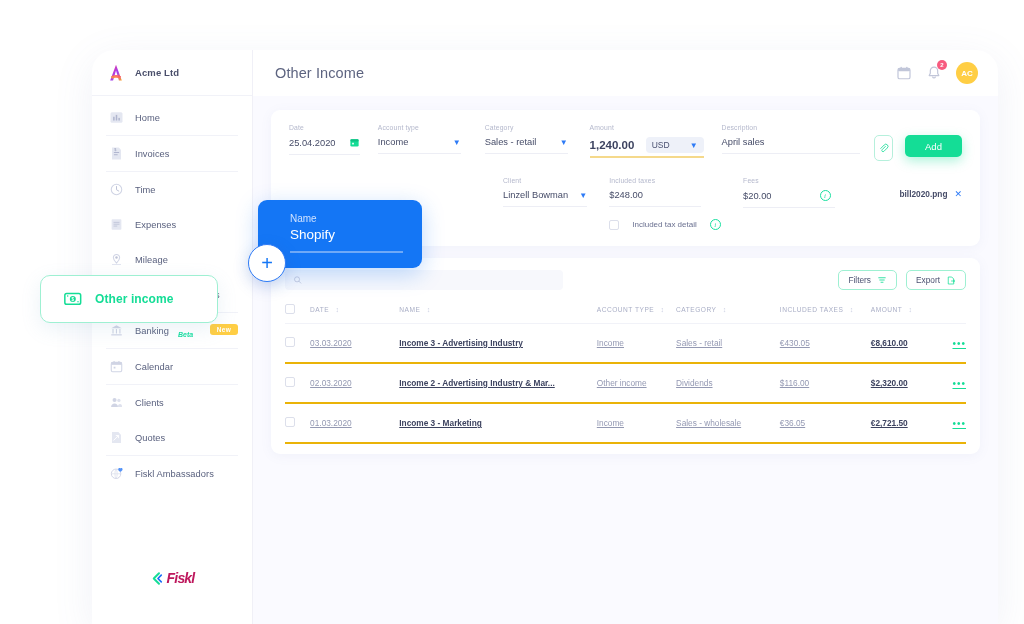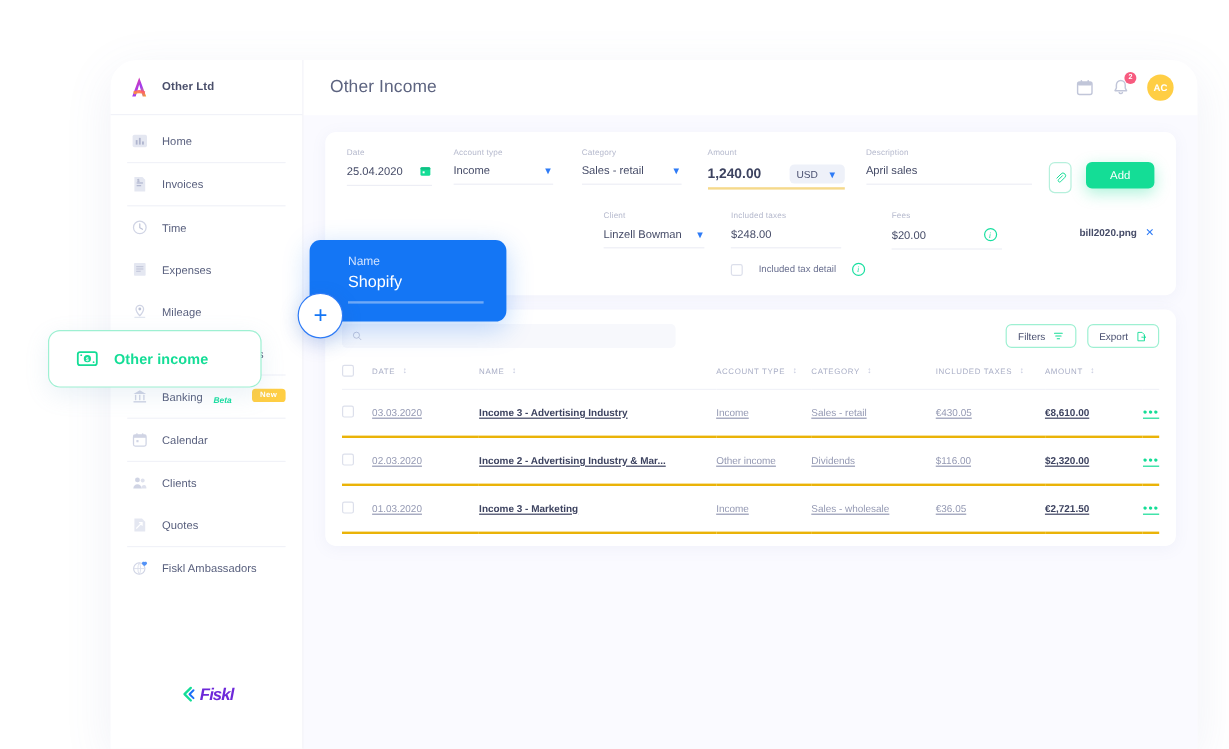--- a/index.html
+++ b/index.html
@@ -58,21 +58,21 @@
     position: absolute; right: 14px; top: 11px;
     background: #ffce44; color: #ffffff;
     font-size: 6.5px; font-weight: bold;
     padding: 2px 7px; border-radius: 3px; letter-spacing: .3px;
   }
   .fiskl-foot {
     position: absolute; left: 0; right: 0; top: 520px;
     display: flex; align-items: center; justify-content: center; gap: 2px;
   }
   .fiskl-word {
-    font-size: 14px; font-weight: bold; color: #6d28d9;
+    font-size: 14px; font-weight: bold; color: #be185d;
     letter-spacing: -0.8px; font-style: italic;
   }
 
   
   .topbar {
     position: absolute; left: 161px; top: 0; right: 0; height: 46px;
     background: #ffffff;
     display: flex; align-items: center; justify-content: space-between;
     padding: 0 20px 0 22px;
   }
@@ -121,21 +121,21 @@
     padding-bottom: 6px;
   }
   .field-underline { height: 1px; background: #edeef5; }
   .field-underline.amber { background: #f5d98b; height: 1.5px; }
   .caret { color: #2e7bf6; font-size: 8px; margin-left: 8px; }
 
   .amount-value { font-weight: bold; font-size: 11.5px; color: #3d4360; }
   .currency-pill {
     background: #eef1f9; border-radius: 4px;
     padding: 3px 6px; font-size: 8.5px; color: #4a5070;
-    display: flex; align-items: center; gap: 8px; cursor: pointer;
+    display: flex; align-items: center; gap: 20px; cursor: pointer;
   }
   .checkbox-sq {
     width: 10px; height: 10px; border: 1px solid #dcdfeb;
     border-radius: 2px; flex: none; background:#fff;
   }
   .tax-detail-row {
     display: flex; align-items: center; gap: 13px; margin-top: 12px;
   }
   .info-circle {
     width: 11px; height: 11px; border-radius: 50%;
@@ -251,21 +251,21 @@
               <stop offset="100%" stop-color="#ffa621"></stop>
           </linearGradient>
           <linearGradient id="lg2" x1="0" y1="1" x2="1" y2="0">
             <stop offset="0%" stop-color="#ffb01f"></stop>
               <stop offset="100%" stop-color="#ff3d7f"></stop>
           </linearGradient>
         </defs>
         <path d="M12 2 L19 21 L15.5 21 L12 9 L8.5 21 L5 21 Z" fill="url(#lg1)"></path>
         <path d="M6 16 Q12 13 18 16 L17 19 Q12 16.5 7 19 Z" fill="url(#lg2)" opacity=".92"></path>
       </svg>
-      <span class="brand-name">Other Ltd</span>
+      <span class="brand-name">Acme Ltd</span>
     </div>
 
     <nav class="nav">
 
       <div class="nav-item">
         <svg class="nav-ico" viewBox="0 0 20 20">
           <rect x="2" y="3" width="16" height="14" rx="2" fill="#dfe2ef"></rect>
           <rect x="5.5" y="9" width="2" height="5" fill="#9ea5c4"></rect>
           <rect x="9" y="6.5" width="2" height="7.5" fill="#9ea5c4"></rect>
           <rect x="12.5" y="10.5" width="2" height="3.5" fill="#9ea5c4"></rect>

